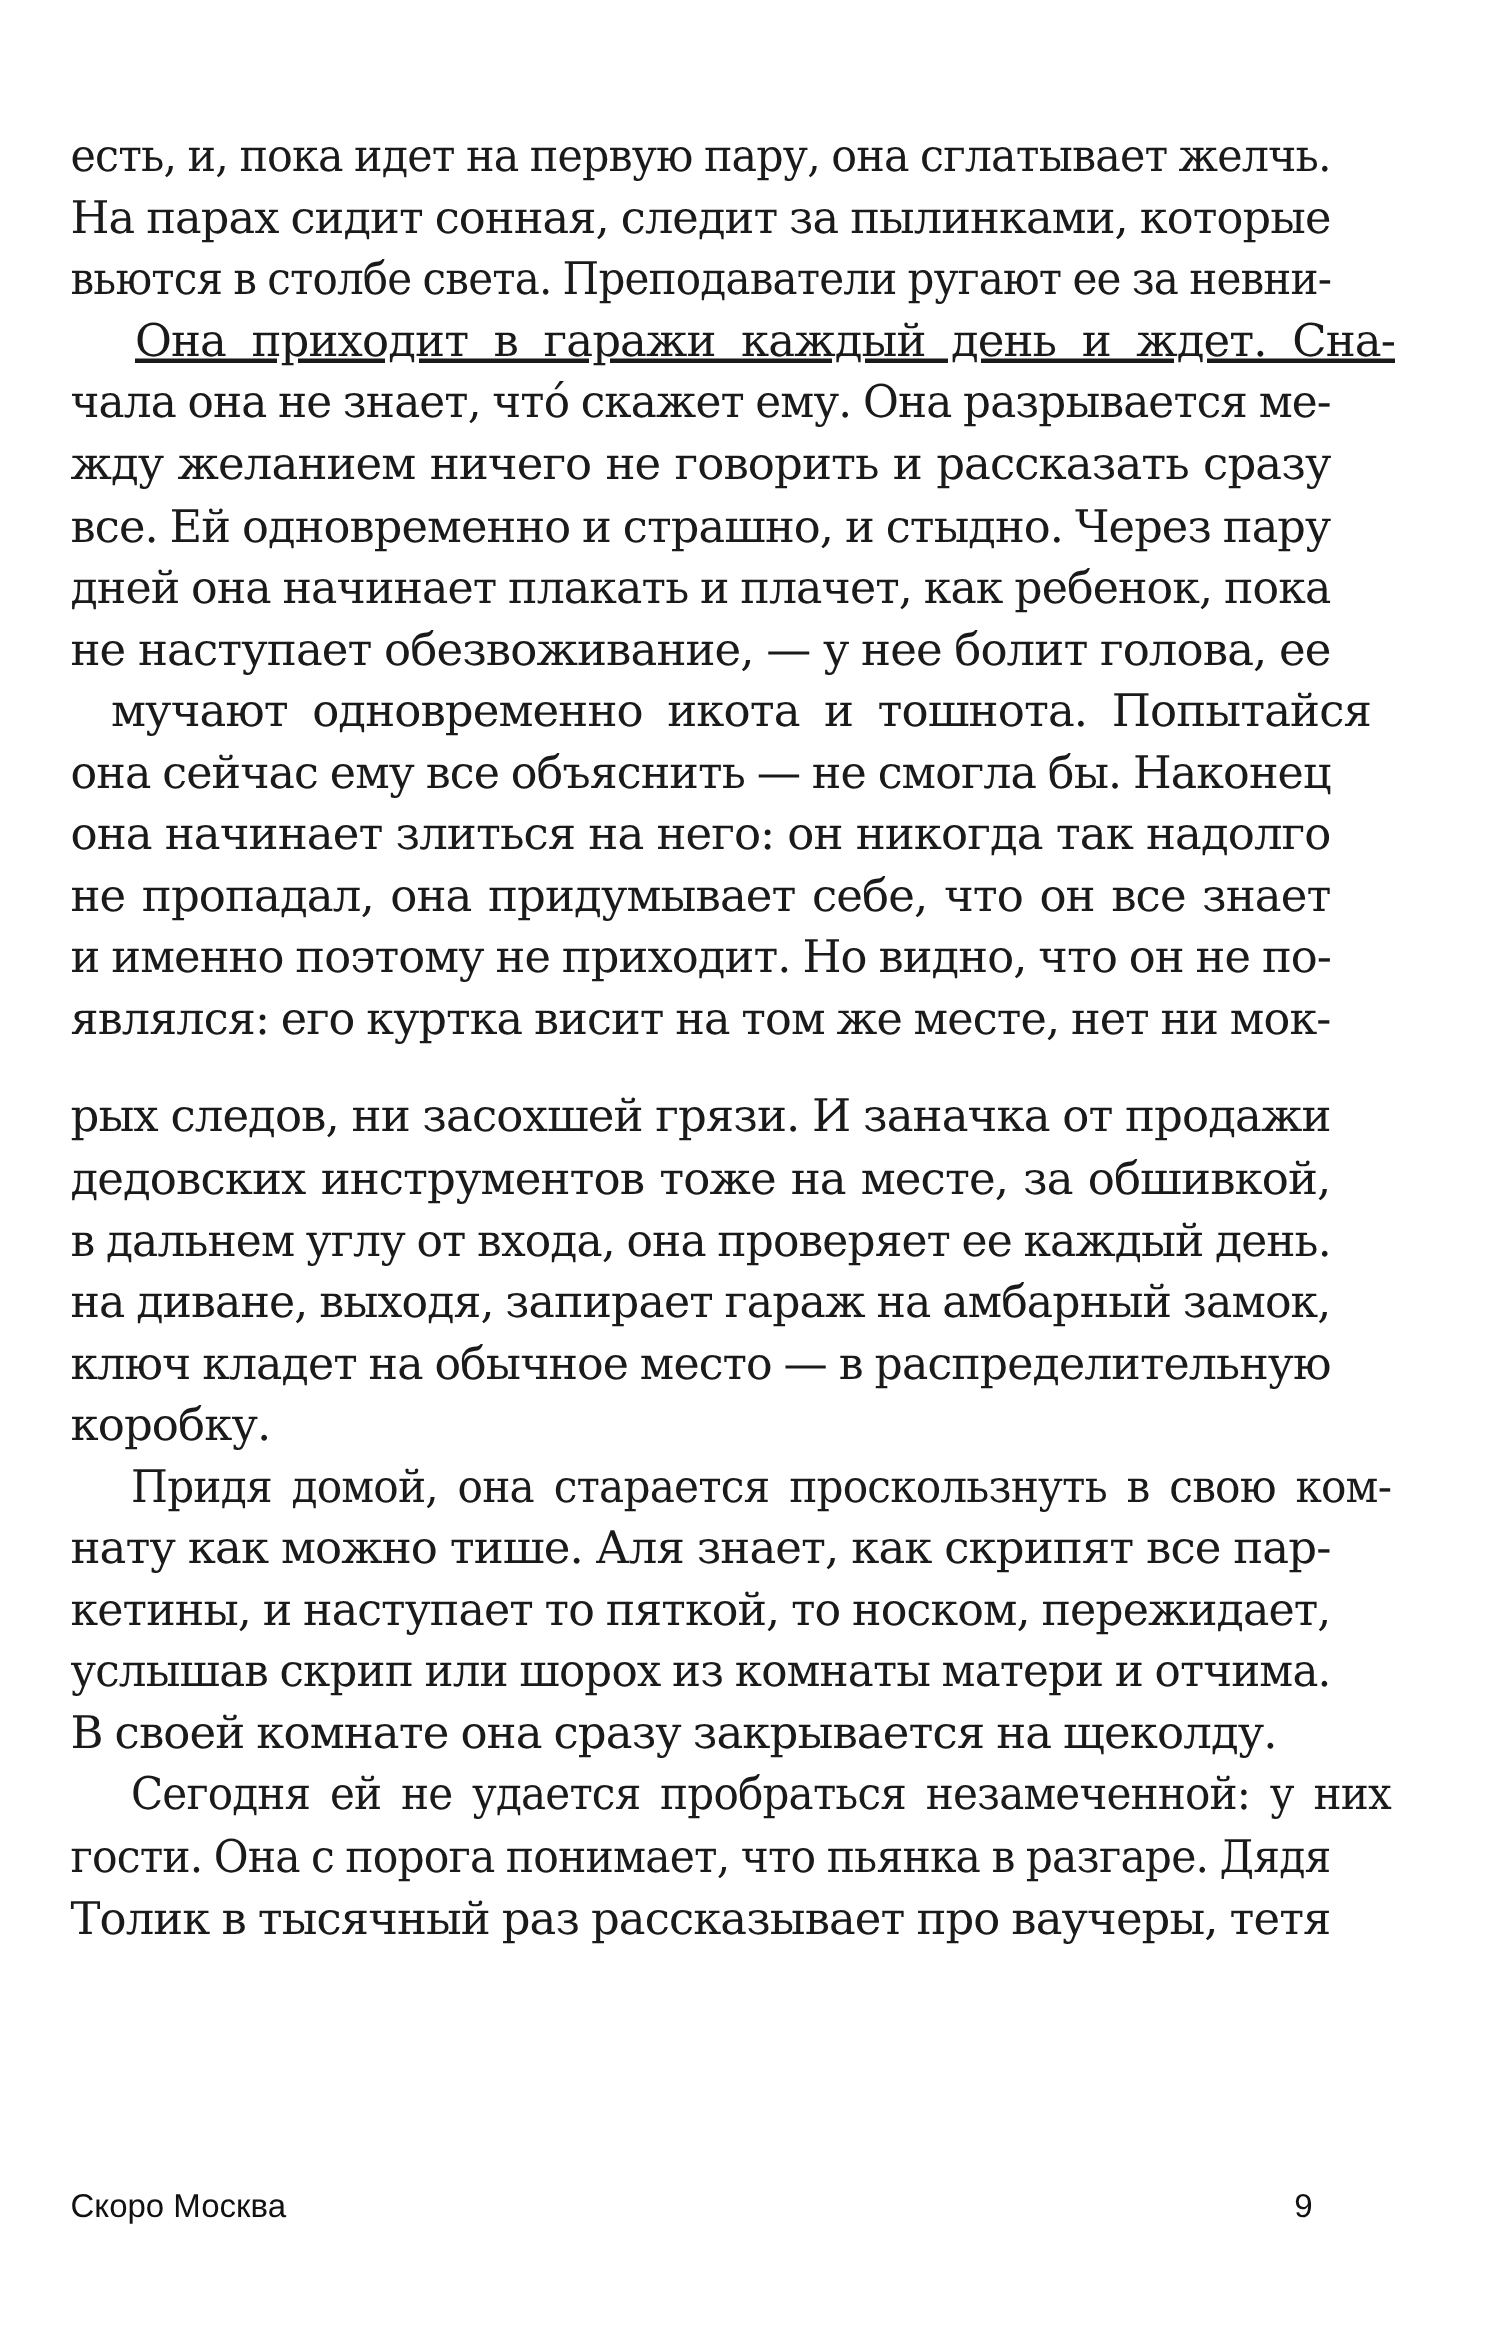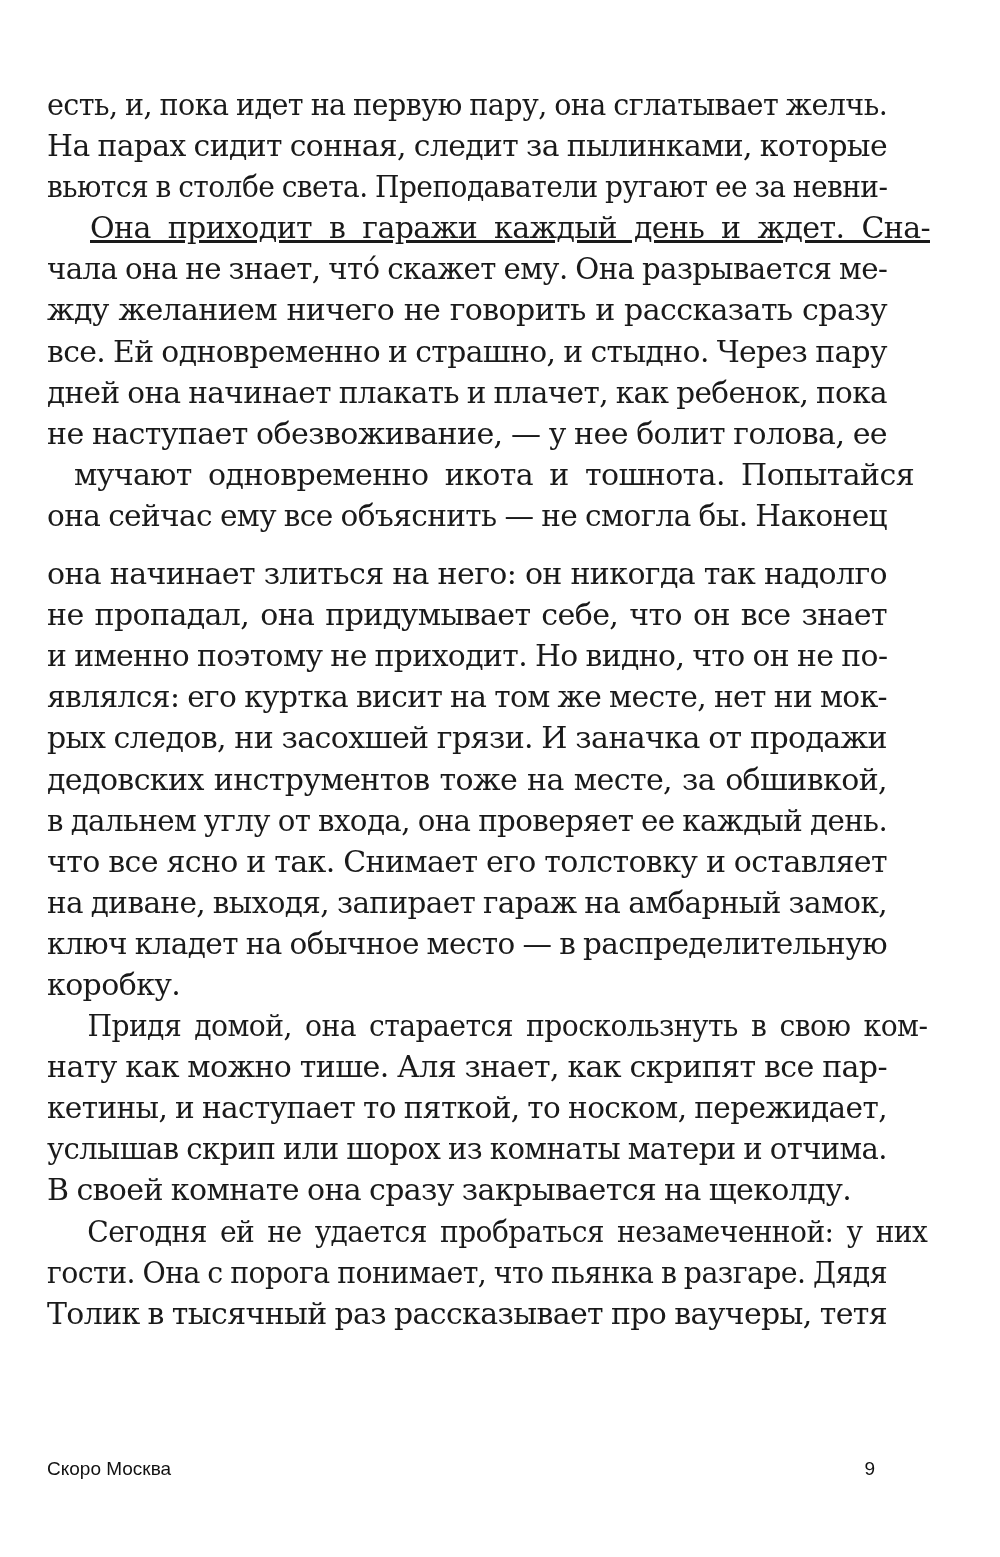--- a/index.html
+++ b/index.html
@@ -15,48 +15,47 @@
     text-align: justify;
     text-align-last: justify;
     letter-spacing: -0.6px;
     word-spacing: -1px;
     transform-origin: left center;
   }
   .line.indent { padding-left: 43px; }
   .line.last { text-align-last: left; }
   .footer {
     position:absolute; top:1458px; left:47px; width:840px; height:30px;
-    font-family: "Liberation Sans", sans-serif; font-size:19px; color:#111;
+    font-family: "Liberation Sans", sans-serif; font-size:22px; color:#111;
   }
   .footer .title { position:absolute; left:0; top:0; }
   .footer .pnum { position:absolute; right:12px; top:0; }
 </style>
 </head>
 <body>
 
 <div class="page" id="page-body">
     <div class="line" style="width: 882px; display: block; transform: scaleX(0.952381);">есть, и, пока идет на первую пару, она сглатывает желчь.</div>
     <div class="line" style="width: 846px; display: block; transform: scaleX(0.992908);">На парах сидит сонная, следит за пылинками, которые</div>
     <div class="line" style="width: 898px; display: block; transform: scaleX(0.935412);">вьются в столбе света. Преподаватели ругают ее за невни-</div>
     <div class="line indent" style="width: 840px; display: block; text-decoration: underline;">Она приходит в гаражи каждый день и ждет. Сна-</div>
     <div class="line" style="width: 864px; display: block; transform: scaleX(0.972222);">чала она не знает, что́ скажет ему. Она разрывается ме-</div>
     <div class="line" style="width: 840px; display: block;">жду желанием ничего не говорить и рассказать сразу</div>
     <div class="line" style="width: 846px; display: block; transform: scaleX(0.992908);">все. Ей одновременно и страшно, и стыдно. Через пару</div>
     <div class="line" style="width: 855px; display: block; transform: scaleX(0.982456);">дней она начинает плакать и плачет, как ребенок, пока</div>
     <div class="line" style="width: 840px; display: block;">не наступает обезвоживание, — у нее болит голова, ее</div>
     <div class="line" style="width: 840px; display: block; margin-left: 27px;">мучают одновременно икота и тошнота. Попытайся</div>
     <div class="line" style="width: 853px; display: block; transform: scaleX(0.98476);">она сейчас ему все объяснить — не смогла бы. Наконец</div>
-    <div class="line" style="width: 840px; display: block; margin-top: 17px;">она начинает злиться на него: он никогда так надолго</div>
+    <div class="line" style="width: 840px; display: block;">она начинает злиться на него: он никогда так надолго</div>
     <div class="line" style="width: 840px; display: block;">не пропадал, она придумывает себе, что он все знает</div>
     <div class="line" style="width: 845px; display: block; transform: scaleX(0.994083);">и именно поэтому не приходит. Но видно, что он не по-</div>
     <div class="line" style="width: 850px; display: block; transform: scaleX(0.988235);">являлся: его куртка висит на том же месте, нет ни мок-</div>
-    <div class="line" style="width: 840px; display: block;">рых следов, ни засохшей грязи. И заначка от продажи</div>
+    <div class="line" style="width: 840px; display: block; margin-top: 24px;">рых следов, ни засохшей грязи. И заначка от продажи</div>
     <div class="line" style="width: 840px; display: block;">дедовских инструментов тоже на месте, за обшивкой,</div>
     <div class="line" style="width: 861px; display: block; transform: scaleX(0.97561);">в дальнем углу от входа, она проверяет ее каждый день.</div>
-    <div class="line" style="width: 840px; display: block;">что все ясно и так. Снимает его толстовку и оставляет</div>
     <div class="line" style="width: 856px; display: block; transform: scaleX(0.981308);">на диване, выходя, запирает гараж на амбарный замок,</div>
     <div class="line" style="width: 855px; display: block; transform: scaleX(0.982456);">ключ кладет на обычное место — в распределительную</div>
     <div class="line last" style="width: 840px; display: block;">коробку.</div>
     <div class="line indent" style="width: 894px; display: block; transform: scaleX(0.939597);">Придя домой, она старается проскользнуть в свою ком-</div>
     <div class="line" style="width: 840px; display: block;">нату как можно тише. Аля знает, как скрипят все пар-</div>
     <div class="line" style="width: 854px; display: block; transform: scaleX(0.983607);">кетины, и наступает то пяткой, то носком, пережидает,</div>
     <div class="line" style="width: 867px; display: block; transform: scaleX(0.968858);">услышав скрип или шорох из комнаты матери и отчима.</div>
     <div class="line last" style="width: 840px; display: block;">В своей комнате она сразу закрывается на щеколду.</div>
     <div class="line indent" style="width: 897px; display: block; transform: scaleX(0.936455);">Сегодня ей не удается пробраться незамеченной: у них</div>
     <div class="line" style="width: 889px; display: block; transform: scaleX(0.944882);">гости. Она с порога понимает, что пьянка в разгаре. Дядя</div>

